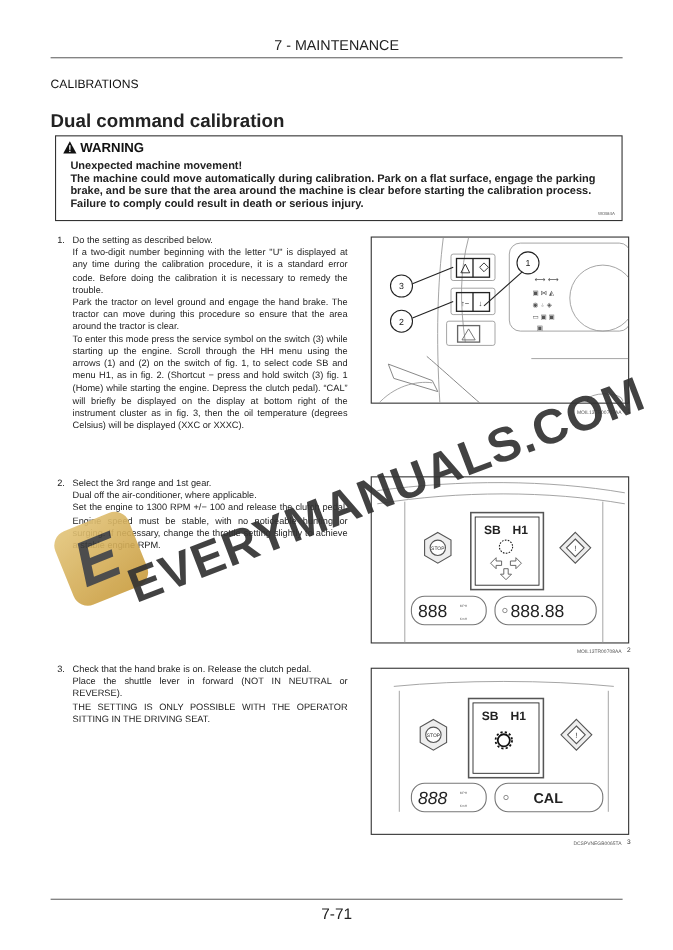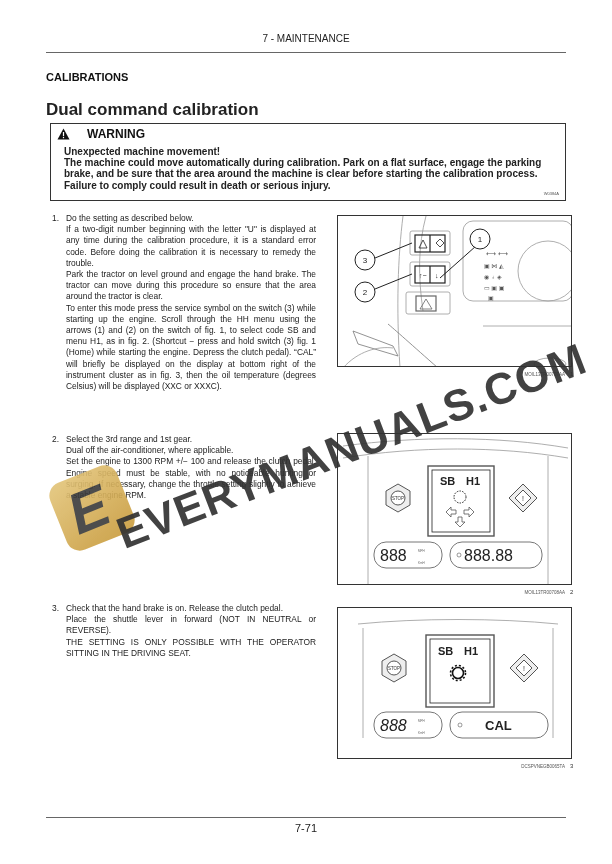--- a/index.html
+++ b/index.html
@@ -1,35 +1,35 @@
 <!DOCTYPE html>
 <html><head>
 <meta charset="utf-8">
 <style>
   html, body { margin:0; padding:0; background:#fff; }
   body { width:612px; height:864px; position:relative; overflow:hidden;
          font-family:"Liberation Sans", sans-serif; color:#111; }
   .abs { position:absolute; }
-  .section-header { left:0; width:612px; top:33px; text-align:center; font-size:10px; color:#222; }
+  .section-header { left:0; width:612px; top:33px; text-align:center; font-size:13px; color:#222; }
   .rule-top { left:46px; width:520px; top:52px; height:0; border-top:1.5px solid #666; }
-  .cal-title { left:46px; top:71px; font-size:11px; font-weight:bold; }
+  .cal-title { left:46px; top:71px; font-size:11px; font-weight:normal; }
   .sub-title { left:46px; top:100px; font-size:17px; font-weight:bold; color:#222; }
   .warn-box { left:50px; top:123px; width:516px; height:78px; border:1px solid #333; box-sizing:border-box; }
-  .warn-head { left:6px; top:3px; font-size:12px; font-weight:bold; display:flex; align-items:center; gap:17px; }
+  .warn-head { left:6px; top:3px; font-size:12px; font-weight:bold; display:flex; align-items:center; gap:3px; }
   .warn-body { left:13px; top:22px; width:496px; font-size:10px; font-weight:bold; line-height:11.2px; color:#222; }
   .warn-code { right:6px; bottom:4px; font-size:4px; color:#555; }
   .step { left:52px; width:264px; font-size:8.4px; line-height:11.2px; color:#222; }
   .step .num { position:absolute; left:0; top:0; }
   .step .txt { margin-left:14px; text-align:justify; }
   .step .txt p { margin:0; }
   .fig { border:1px solid #333; box-sizing:border-box; background:#fff; overflow:hidden; }
   .fig-cap { font-size:4.5px; color:#555; text-align:right; }
   .fig-num { font-size:6px; color:#333; }
   .rule-bot { left:46px; width:520px; top:817px; border-top:1.5px solid #666; }
-  .page-num { left:0; width:612px; top:822px; text-align:center; font-size:11px; color:#222; }
+  .page-num { left:0; width:612px; top:822px; text-align:center; font-size:14px; color:#222; }
   .watermark { left:70px; top:382px; font-size:44px; font-weight:bold; color:rgba(50,50,50,0.92);
                transform:rotate(-21deg); transform-origin:left top; letter-spacing:1px; white-space:nowrap; }
   .wm-logo { left:56px; top:472px; width:72px; height:72px; border-radius:14px;
              background:linear-gradient(160deg,#e3c57a,#c89a3a); transform:rotate(-22deg); opacity:0.9; }
   .wm-logo span { position:absolute; left:14px; top:2px; font-size:58px; font-weight:bold; color:#3a3a3a;
                   transform:skewX(-10deg); }
   svg { display:block; }
 </style>
 </head>
 <body>

